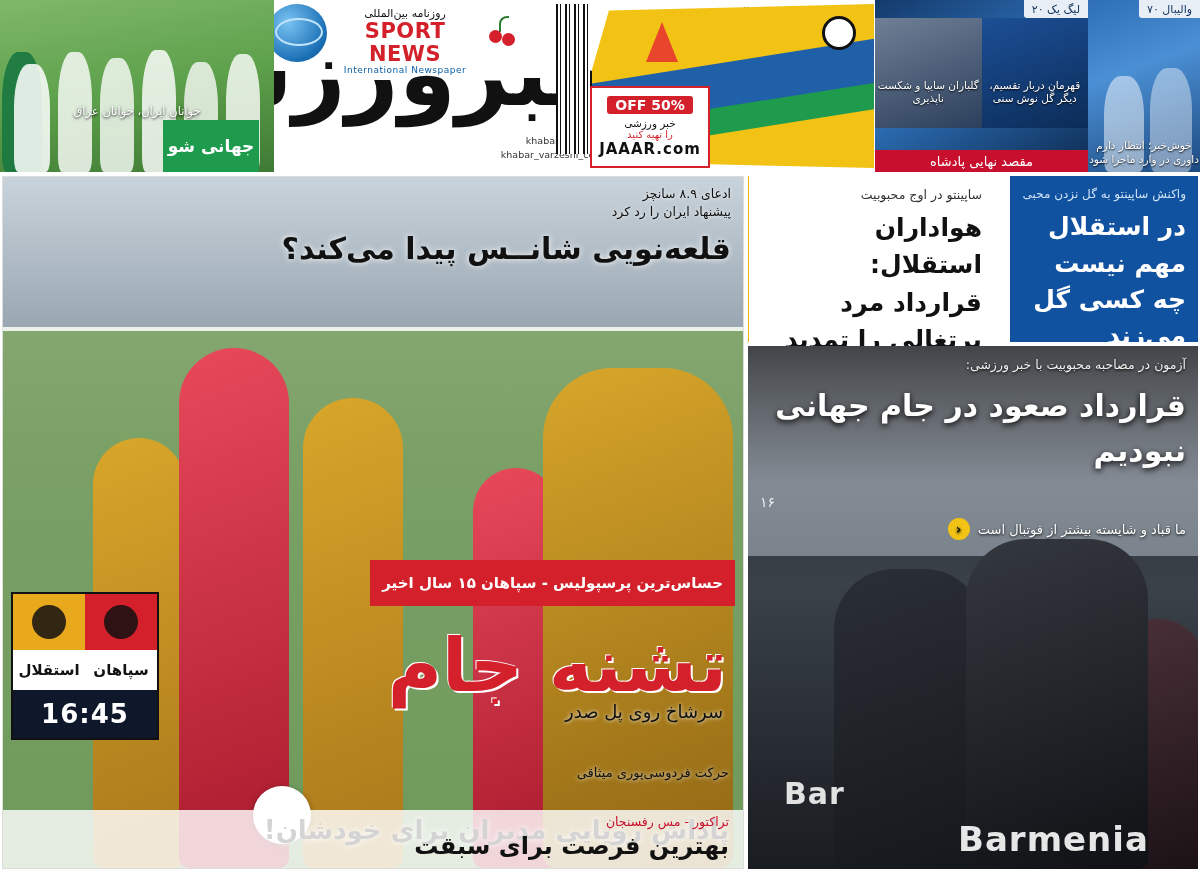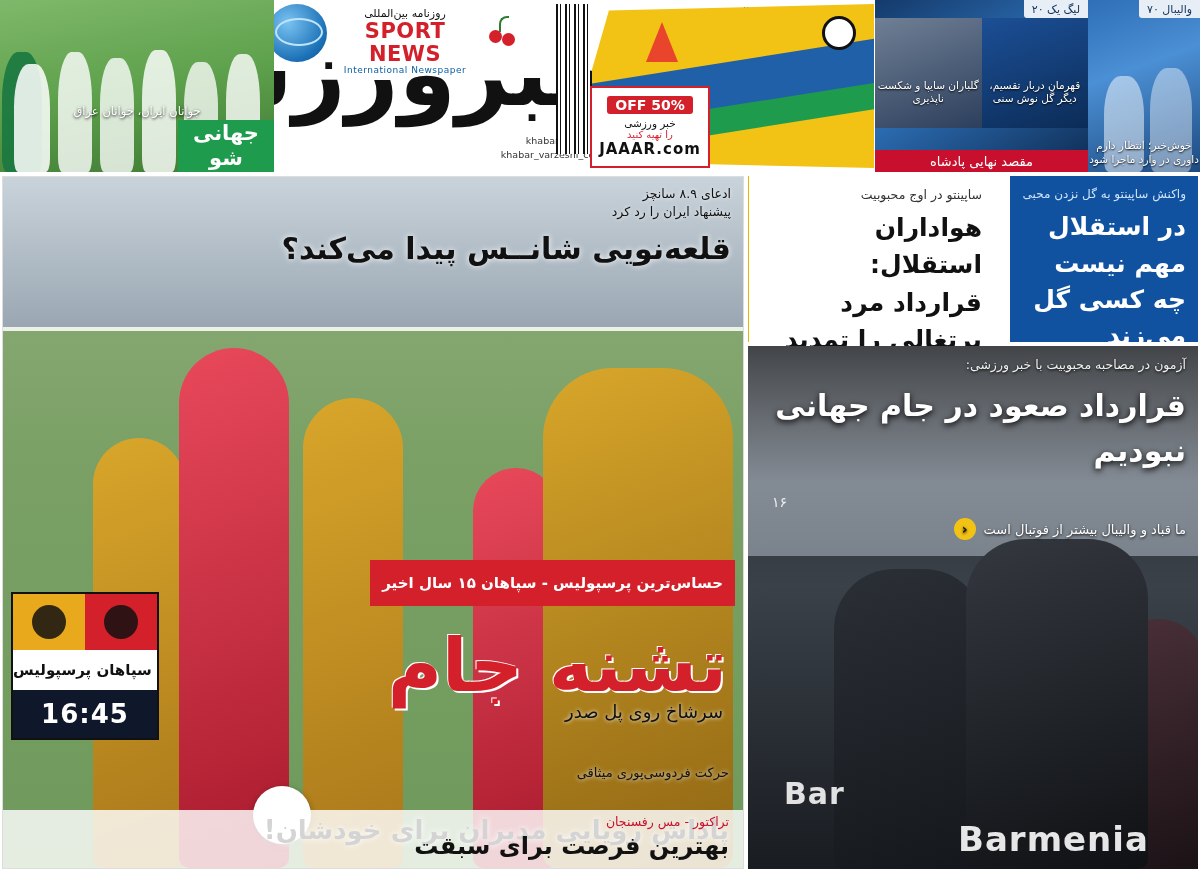--- a/index.html
+++ b/index.html
@@ -35,23 +35,23 @@
   
   .sil { position: absolute; bottom: 0; background: rgba(255,255,255,.55); border-radius: 40% 40% 12% 12%; }
   .mh-leftphoto .sil.a { left: 14px; width: 36px; height: 108px; background: rgba(255,255,255,.85);}
   .mh-leftphoto .sil.b { left: 58px; width: 34px; height: 120px; background: rgba(255,255,255,.8);}
   .mh-leftphoto .sil.c { left: 100px; width: 34px; height: 114px; background: rgba(255,255,255,.78);}
   .mh-leftphoto .sil.d { left: 142px; width: 34px; height: 122px; background: rgba(255,255,255,.82);}
   .mh-leftphoto .sil.e { left: 184px; width: 34px; height: 110px; background: rgba(255,255,255,.76);}
   .mh-leftphoto .sil.f { left: 226px; width: 34px; height: 118px; background: rgba(255,255,255,.8);}
   .mh-leftphoto .keeper { position:absolute; bottom:0; left:2px; width:40px; height:120px; background: rgba(26,120,64,.9); border-radius: 40% 40% 12% 12%; }
   .green-tag {
-    position: absolute; bottom: 0; right: 0; width: 96px; height: 52px;
+    position: absolute; bottom: 0; right: 15px; width: 96px; height: 52px;
     background: #1f9b4e; color: #fff; display: flex; align-items: center; justify-content: center;
-    direction: rtl; font-size: 21px; font-weight: bold; line-height: 1.2; text-align:center;
+    direction: rtl; font-size: 17px; font-weight: bold; line-height: 1.2; 
   }
   .left-top-cap {
     position: absolute; top: 104px; right: 0; width: 100%; text-align: center;
     color: #fff; font-size: 11.5px; direction: rtl; text-shadow: 0 1px 3px #000;
   }
 
   
   .lo-photos { position:absolute; top:18px; left:0; width:100%; height:110px; display:flex; }
   .lo-photos > div { flex:1; position:relative; }
   .lo-a { background: linear-gradient(160deg,#6f7f95,#2c3f5c); }
@@ -219,21 +219,21 @@
   .rp-kicker { font-size: 12.5px; line-height: 1.5; color:#f0f0f0; text-shadow:0 1px 3px #000;}
   .rp-head { font-size: 30px; font-weight: bold; line-height: 1.5; margin-top: 8px; color:#fff; text-shadow:0 2px 6px #000;}
   .rp-note {
     position:absolute; top: 172px; right: 12px; direction: rtl; color: #fff; font-size: 13px;
     text-shadow: 0 1px 3px #000; display:flex; align-items:center; gap:8px; flex-direction: row-reverse;
   }
   .rp-note .arrow {
     width: 22px; height: 22px; border-radius: 50%; background:#f2c314; color:#111;
     display:flex; align-items:center; justify-content:center; font-size: 14px; font-weight:bold;
   }
-  .rp-pg { position:absolute; top: 148px; left: 24px; color:#fff; font-size:14px; opacity:.85;}
+  .rp-pg { position:absolute; top: 148px; left: 12px; color:#fff; font-size:14px; opacity:.85;}
 </style>
 </head>
 <body>
 
 <div class="page">
 
   <div class="masthead">
 
     <div class="mh-panel mh-volley">
       <div class="panel-tag">والیبال ۷۰</div>
@@ -335,21 +335,21 @@
         <div class="mb-logos">
           <div class="mb-sepahan">
               <div class="mb-crest"></div>
             </div>
           <div class="mb-persepolis">
               <div class="mb-crest"></div>
             </div>
         </div>
         <div class="mb-names">
           <div>سپاهان</div>
-          <div>پرسپولیس</div>
+          <div>استقلال</div>
         </div>
         <div class="mb-time">16:45</div>
       </div>
 
       <div class="red-banner">حساس‌ترین پرسپولیس - سپاهان ۱۵ سال اخیر</div>
       <div class="main-head">تشنه جام</div>
       <div class="main-sub">سرشاخ روی پل صدر</div>
 
       <div class="main-foot-note">حرکت فردوسی‌پوری میثاقی</div>
       <div class="main-foot-head">پاداش رویایی مدیران برای خودشان!</div>
@@ -382,19 +382,19 @@
         <div class="rp-word">Bar</div>
         <div class="rp-word2">Barmenia</div>
 
         <div class="rp-overlay">
           <div class="rp-kicker">آزمون در مصاحبه محبوبیت با خبر ورزشی:</div>
           <div class="rp-head">قرارداد صعود در جام جهانی نبودیم</div>
         </div>
         <div class="rp-pg">۱۶</div>
         <div class="rp-note">
           <span class="arrow">‹</span>
-          <span>ما قباد و والیبال بیشتر از فوتبال است</span>
+          <span>ما قباد و شایسته بیشتر از فوتبال است</span>
         </div>
       </div>
 
     </div>
   </div>
 </div>
 
 </body></html>

